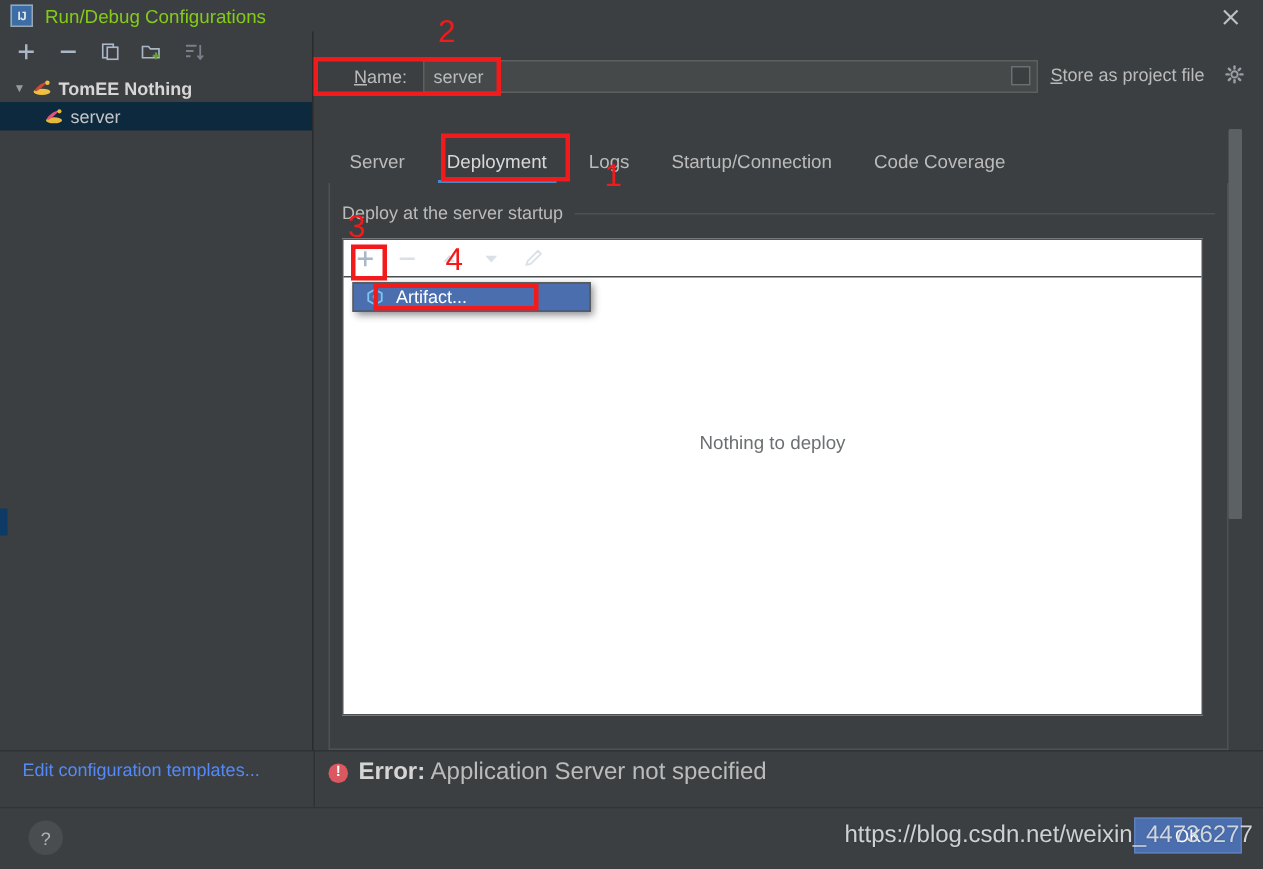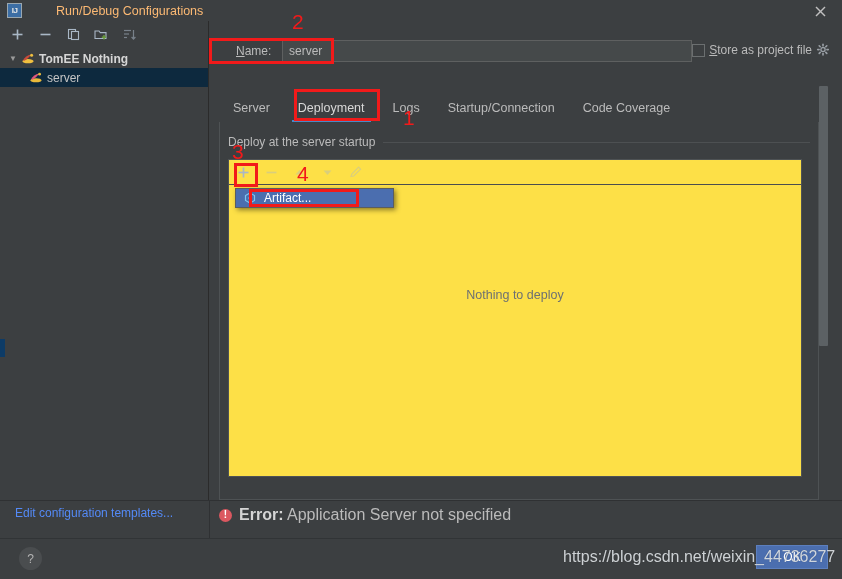--- a/index.html
+++ b/index.html
@@ -39,22 +39,21 @@
     border: 1px solid #9aa7b0;
     color: #e8e8e8;
     font-size: 8px;
     font-weight: bold;
     font-family: "Liberation Sans", sans-serif;
     display: flex; align-items: center; justify-content: center;
     letter-spacing: -0.5px;
   }
   .title-text {
     font-size: 12.5px;
-    color: #fdba74;
-    margin-left: 26px;
+    color: #84cc16;
   }
   .title-close {
     position: absolute;
     right: 10px; top: 0px;
     width: 24px; height: 22px;
     display: flex; align-items: center; justify-content: center;
     color: #c0c0c0;
     font-size: 15px;
     cursor: pointer;
     line-height: 1;
@@ -150,21 +149,21 @@
     font-size: 12px;
     padding: 0 6px;
     outline: none;
   }
 
   .store-row {
     position: absolute;
     right: 12px; top: 43px;
     display: flex;
     align-items: center;
-    gap: 4px;
+    gap: 13px;
     cursor: pointer;
   }
   .checkbox {
     width: 13px; height: 13px;
     background: #3c3f41;
     border: 1px solid #6b6f70;
   }
   .store-label { font-size: 12px; color: #bbbbbb; }
   .store-label u { text-decoration: underline; }
   .gear-icon { width: 14px; height: 14px; color: #9aa0a6; cursor: pointer; }
@@ -225,21 +224,21 @@
     height: 1px;
     background: #50545660;
     border-top: 1px solid #4d5052;
   }
 
   .deploy-box {
     position: relative;
     margin: 5px 16px 0 8px;
     height: 318px;
     border: 1px solid #4e5254;
-    background: #fde047;
+    background: #ffffff;
   }
   .deploy-toolbar {
     height: 25px;
     display: flex;
     align-items: center;
     padding-left: 6px;
     gap: 11px;
     border-bottom: 1px solid #4a4d4f;
   }
   .dt-icon {

